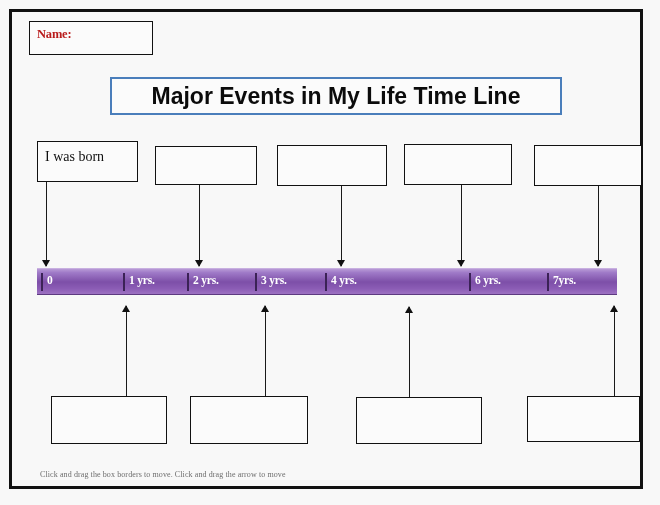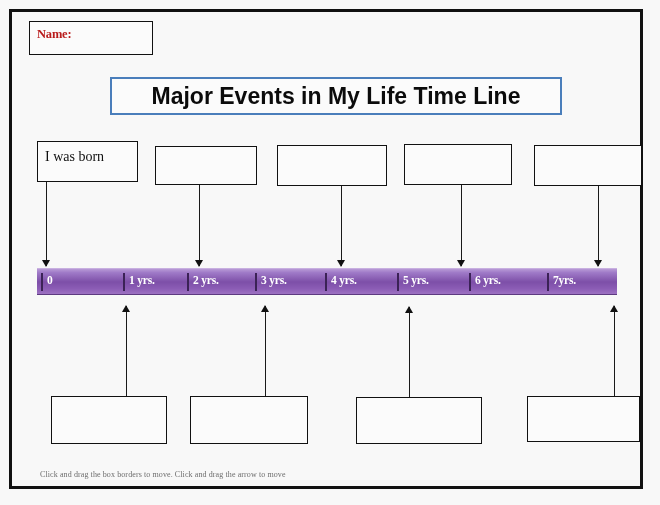--- a/index.html
+++ b/index.html
@@ -247,24 +247,20 @@
         <span class="tl-label">2 yrs.</span>
       </div>
       <div class="tl-seg" style="left: 218px; width: 49px;">
         <div class="tl-tick"></div>
         <span class="tl-label">3 yrs.</span>
       </div>
       <div class="tl-seg" style="left: 288px; width: 72px; border-radius: 10px;">
         <div class="tl-tick"></div>
         <span class="tl-label">4 yrs.</span>
       </div>
-      <div class="tl-seg" style="left: 360px; width: 72px;">
-        <div class="tl-tick"></div>
-        <span class="tl-label">5 yrs.</span>
-      </div>
       <div class="tl-seg" style="left: 432px; width: 78px; padding-left: 40px;">
         <div class="tl-tick"></div>
         <span class="tl-label">6 yrs.</span>
       </div>
       <div class="tl-seg" style="left: 510px; width: 70px;">
         <div class="tl-tick"></div>
         <span class="tl-label">7yrs.</span>
       </div>
     </div>
 

